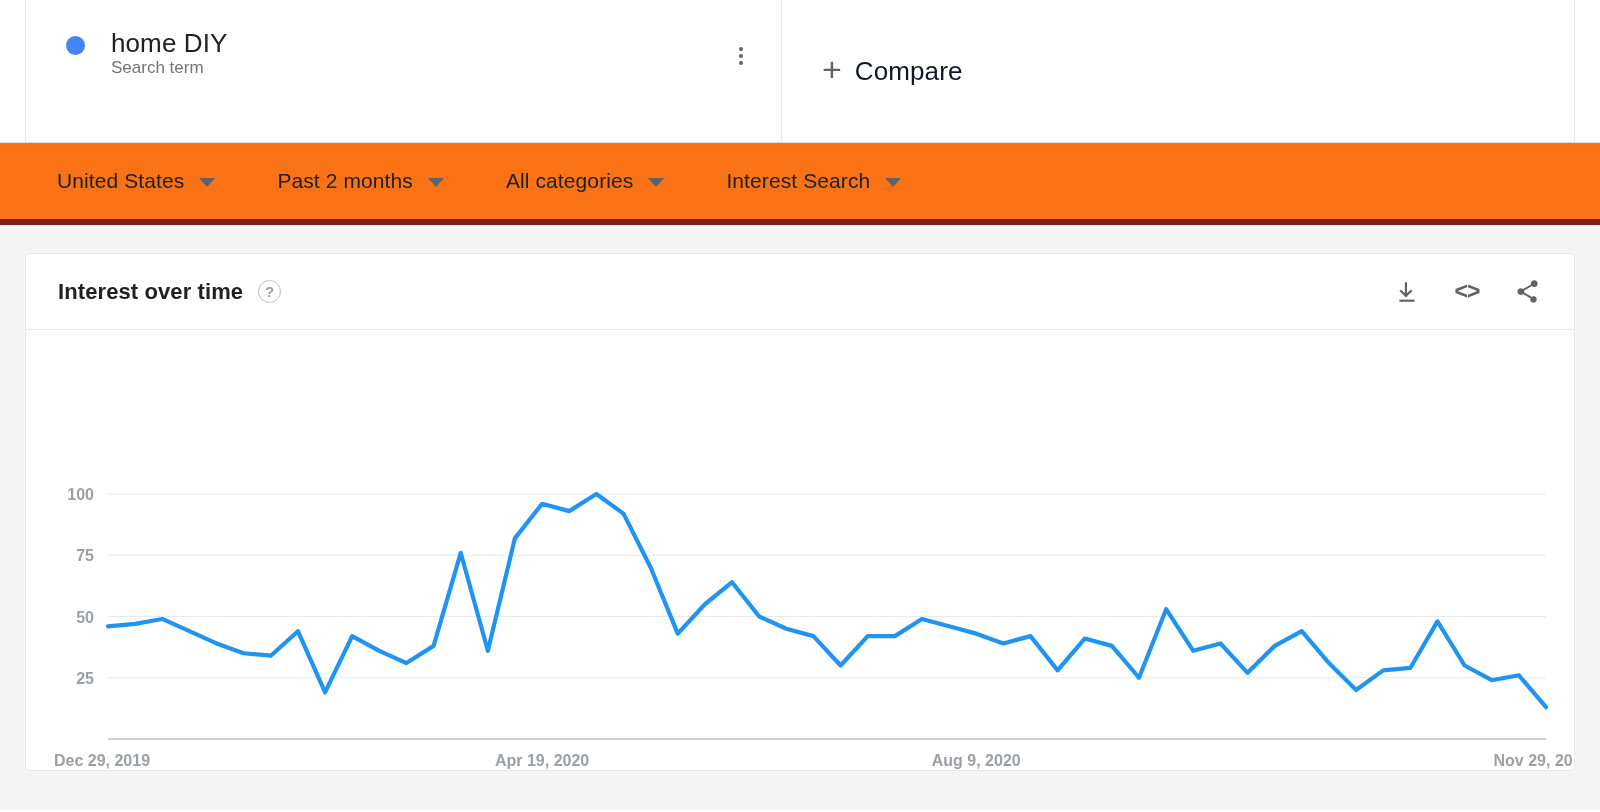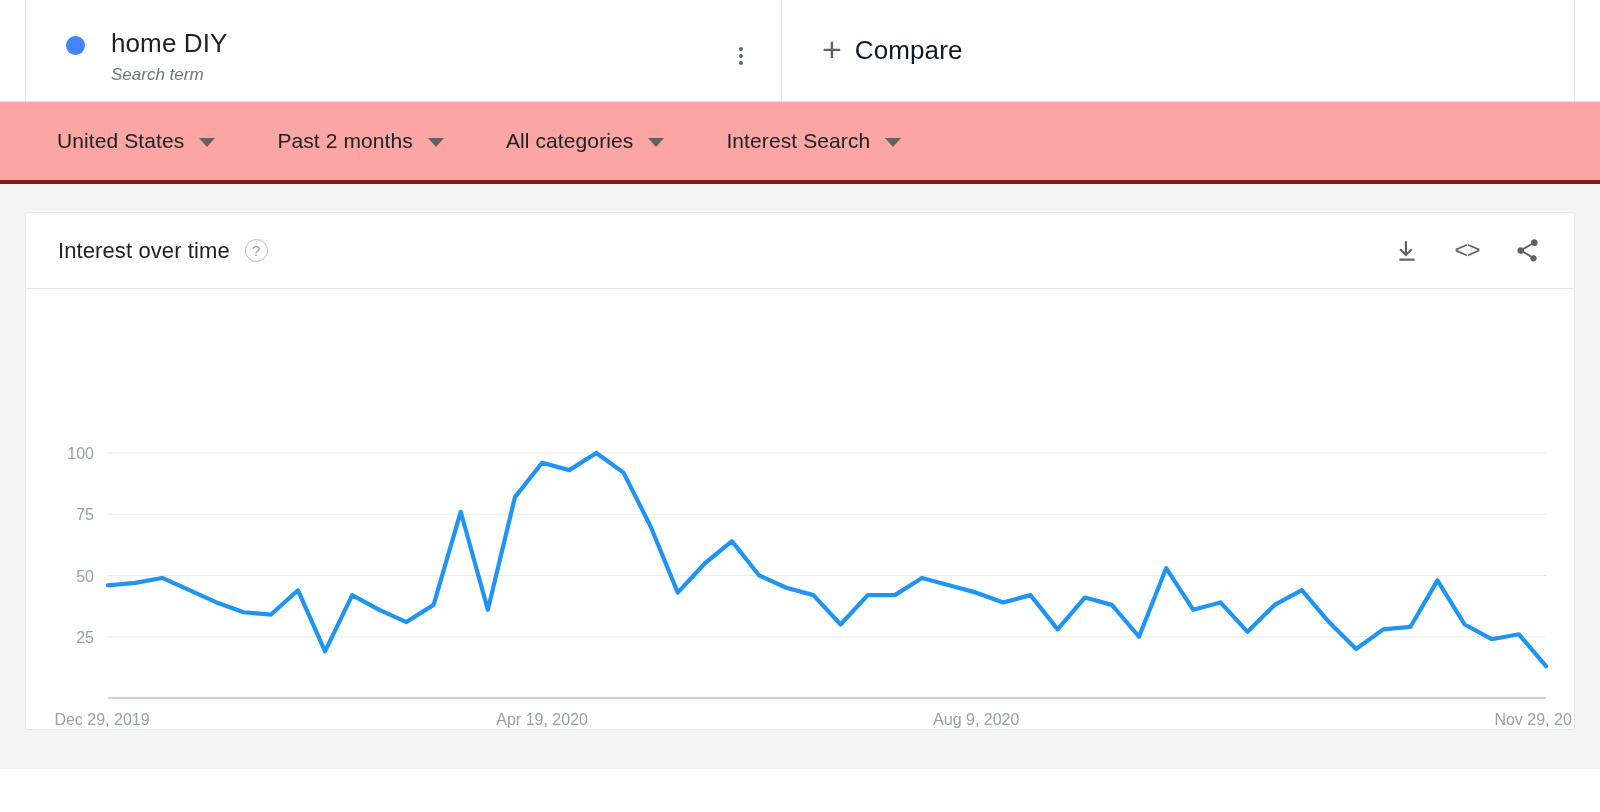--- a/index.html
+++ b/index.html
@@ -6,21 +6,21 @@
   html, body {
     width: 1600px; height: 812px;
     background: #ffffff;
     font-family: "Liberation Sans", sans-serif;
     overflow: hidden;
   }
 
   
   .term-bar {
     display: flex;
-    height: 102px;
+    height: 143px;
     background: #fff;
     border-bottom: 1px solid #e0e0e0;
   }
   .term-card {
     width: 757px;
     margin-left: 25px;
     border-left: 1px solid #e8e8e8;
     border-right: 1px solid #e8e8e8;
     position: relative;
     display: flex;
@@ -37,23 +37,21 @@
   .term-texts { margin-left: 26px; }
   .term-title {
     font-size: 26px;
     color: #202124;
     line-height: 30px;
     letter-spacing: .1px;
   }
   .term-sub {
     font-size: 17px;
     color: #70757a;
-    margin-top: 7px;
     line-height: 20px;
-    font-style: italic;
   }
   .kebab {
     position: absolute;
     right: 28px; top: 44px;
     width: 24px; height: 24px;
     display: flex; flex-direction: column;
     align-items: center; justify-content: space-between;
     padding: 3px 0;
     cursor: pointer;
   }
@@ -80,25 +78,25 @@
   .compare-label {
     font-size: 26px;
     color: #0f172a;
     margin-left: 13px;
     letter-spacing: .1px;
   }
 
   
   .filter-bar {
     height: 82px;
-    background: #fca5a5;
+    background: #f97316;
     display: flex;
     align-items: center;
     padding-left: 57px;
-    border-bottom: 4px solid #7f1d1d;
+    border-bottom: 6px solid #7f1d1d;
   }
   .filter {
     display: flex;
     align-items: center;
     margin-right: 62px;
     cursor: pointer;
   }
   .filter-label {
     font-size: 21px;
     color: #202124;
@@ -111,20 +109,21 @@
     border-top: 9px solid #5f6368;
     margin-left: 15px;
     margin-top: 3px;
   }
 
   
   .page-body {
     background: #f5f5f5;
     height: 585px;
     padding: 28px 25px 0 25px;
+    font-weight: bold;
   }
   .card {
     background: #fff;
     height: 518px;
     border: 1px solid #e8e8e8;
     border-radius: 2px;
     position: relative;
   }
   .card-head {
     height: 76px;

